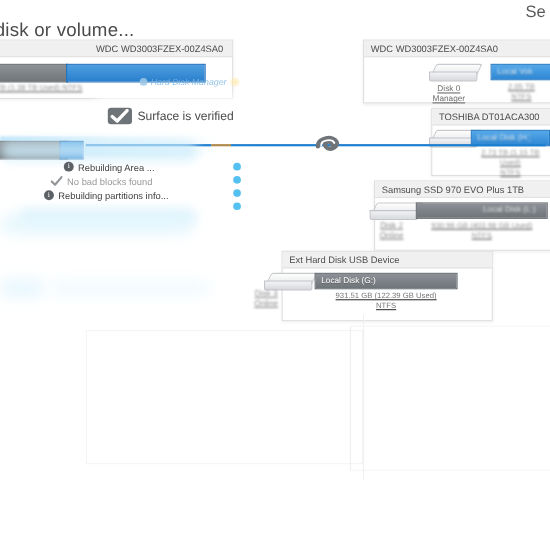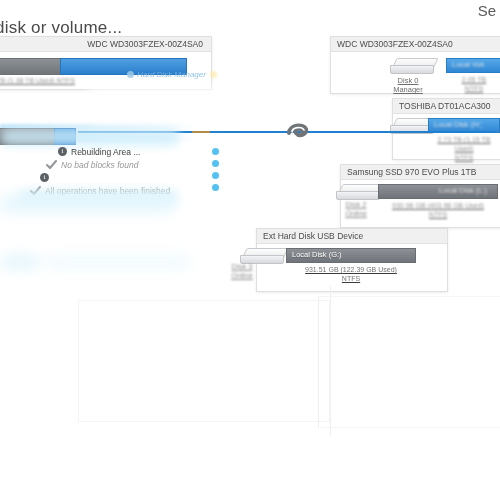--- a/index.html
+++ b/index.html
@@ -279,53 +279,55 @@
   <div class="rule" style="left:210px;top:131px;width:286px;"></div>
 
   <div class="abs" style="left:286px;top:120px;width:24px;height:22px;">
     <svg width="24" height="22" viewBox="0 0 24 22">
       <path d="M3 13 C3 5, 17 3, 20 9 C22 13, 14 18, 10 13 C7 9, 14 7, 16 11" fill="none" stroke="#6f7479" stroke-width="4" stroke-linecap="round"></path>
       <path d="M6 12 C6 7, 16 6, 18 10" fill="none" stroke="#ffffff" stroke-width="1.6" stroke-linecap="round"></path>
     </svg>
   </div>
 
   <div class="ghost" style="left:88px;top:88px;width:150px;height:32px;"></div>
+  <div class="verified" style="left:98px;top:98px;">
+    <span class="ck">
+      <span class="blob"></span>
+      <svg width="18" height="13" viewBox="0 0 18 13">
+        <path d="M2 7 L6.5 11 L15.5 1.5" fill="none" stroke="#ffffff" stroke-width="3" stroke-linecap="round" stroke-linejoin="round"></path>
+      </svg>
+    </span>
+    <span>Surface is verified</span>
+  </div>
 
   <div class="sel-strip" style="left:-14px;top:128px;width:74px;"></div>
   <div class="sel-strip-blue" style="left:54px;top:128px;width:20px;"></div>
   <div class="haze" style="left:0px;top:128px;width:180px;height:18px;opacity:.8;"></div>
 
   <div class="steps" style="left:30px;top:145px;width:180px;">
 
     <div class="step" style="padding-left:28px;">
       <span class="badge-i">i</span>
       <span>Rebuilding Area ...</span>
     </div>
 
-    <div class="step faded" style="padding-left:16px;font-style:italic;">
+    <div class="step faded" style="padding-left:16px;">
       <span class="badge-chk">
         <svg width="11" height="9" viewBox="0 0 11 9">
           <path d="M1 5 L4 8 L10 1" fill="none" stroke="#3c4145" stroke-width="2" stroke-linecap="round" stroke-linejoin="round"></path>
         </svg>
       </span>
       <span>No bad blocks found</span>
     </div>
 
     <div class="step" style="padding-left:10px;">
       <span class="badge-i">i</span>
-    </div>
-
-    <div class="step faded" style="padding-left:0px;">
-      <span class="badge-chk">
-        <svg width="11" height="9" viewBox="0 0 11 9">
-          <path d="M1 5 L4 8 L10 1" fill="none" stroke="#3c4145" stroke-width="2" stroke-linecap="round" stroke-linejoin="round"></path>
-        </svg>
-      </span>
-      <span>All operations have been finished</span>
-    </div>
+      <span>Rebuilding partitions info...</span>
+    </div>
+
   </div>
 
   <div class="dots" style="left:212px;top:148px;">
     <div class="dot"></div>
     <div class="dot"></div>
     <div class="dot"></div>
     <div class="dot"></div>
   </div>
 
   <div class="haze" style="left:18px;top:190px;width:160px;height:14px;opacity:.7;"></div>

